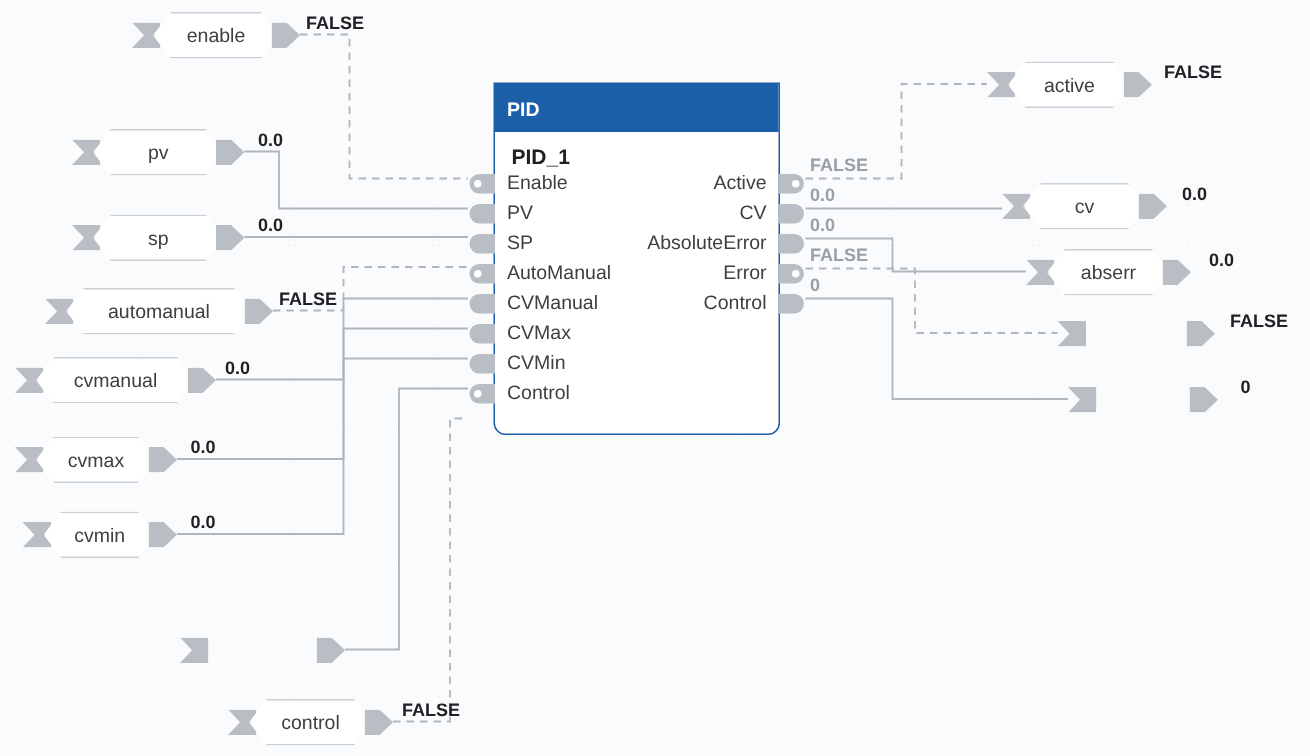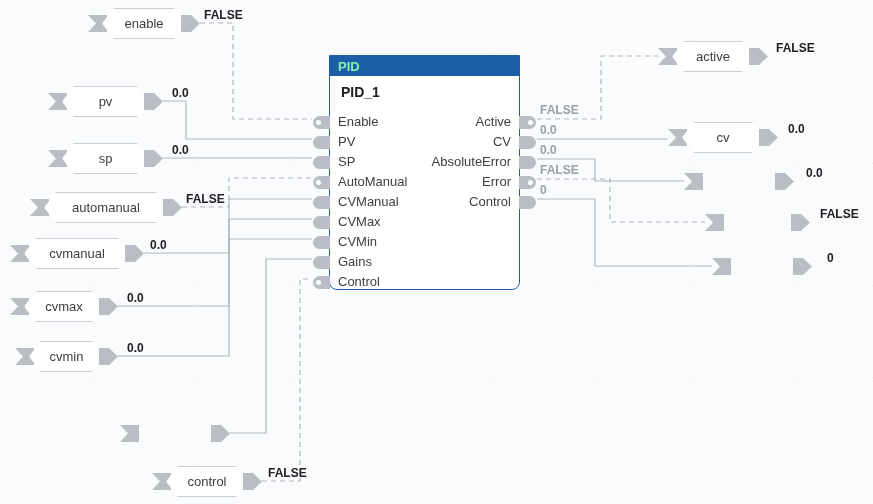--- a/index.html
+++ b/index.html
@@ -91,21 +91,21 @@
 
   
   #pidblock{
     position:absolute;left:329px;top:55px;width:191px;height:235px;
     background:#ffffff;
     border:1px solid #1b5fa8;
     border-radius:0 0 8px 8px;
     box-sizing:border-box;
   }
   #pidheader{
-    height:20px;background:#1b5fa8;color:#86efac;
+    height:32px;background:#1b5fa8;color:#ffffff;
     font-size:13px;font-weight:bold;
     display:flex;align-items:center;padding-left:8px;
     box-sizing:border-box;
   }
   #pidinstance{
     font-size:14px;font-weight:bold;color:#202124;
     padding:8px 0 0 11px;
   }
   .pinrows{position:absolute;left:0;top:56px;width:100%;}
   .pinrow{height:20px;position:relative;}
@@ -214,24 +214,20 @@
         <div class="nub right"></div>
         <div class="pin-out-label">Control</div>
       </div>
       <div class="pinrow">
         <div class="nub left"></div>
         <div class="pin-in-label">CVMax</div>
       </div>
       <div class="pinrow">
         <div class="nub left"></div>
         <div class="pin-in-label">CVMin</div>
-      </div>
-      <div class="pinrow">
-        <div class="nub left"></div>
-        <div class="pin-in-label">Gains</div>
       </div>
       <div class="pinrow">
         <div class="nub left">
             <div class="dot"></div>
           </div>
         <div class="pin-in-label">Control</div>
       </div>
     </div>
   </div>
 
@@ -323,20 +319,23 @@
       <div class="varnode" style="left: 668px; top: 122px; width: 110px;">
         <div class="conn-l"></div>
         <div class="varhex" style="width: 82px;">
           <span>cv</span>
         </div>
         <div class="conn-r"></div>
       </div>
       <div class="vallabel" style="left: 788px; top: 123px;">0.0</div>
       <div class="varnode" style="left: 684px; top: 166px; width: 110px;">
         <div class="conn-l"></div>
+        <div class="varhex" style="width: 82px;">
+          <span>abserr</span>
+        </div>
         <div class="conn-r"></div>
       </div>
       <div class="vallabel" style="left: 806px; top: 167px;">0.0</div>
       <div class="varnode" style="left: 705px; top: 207px; width: 105px;">
         <div class="conn-l"></div>
         <div class="conn-r"></div>
       </div>
       <div class="vallabel" style="left: 820px; top: 208px;">FALSE</div>
       <div class="varnode" style="left: 712px; top: 251px; width: 100px;">
         <div class="conn-l"></div>

